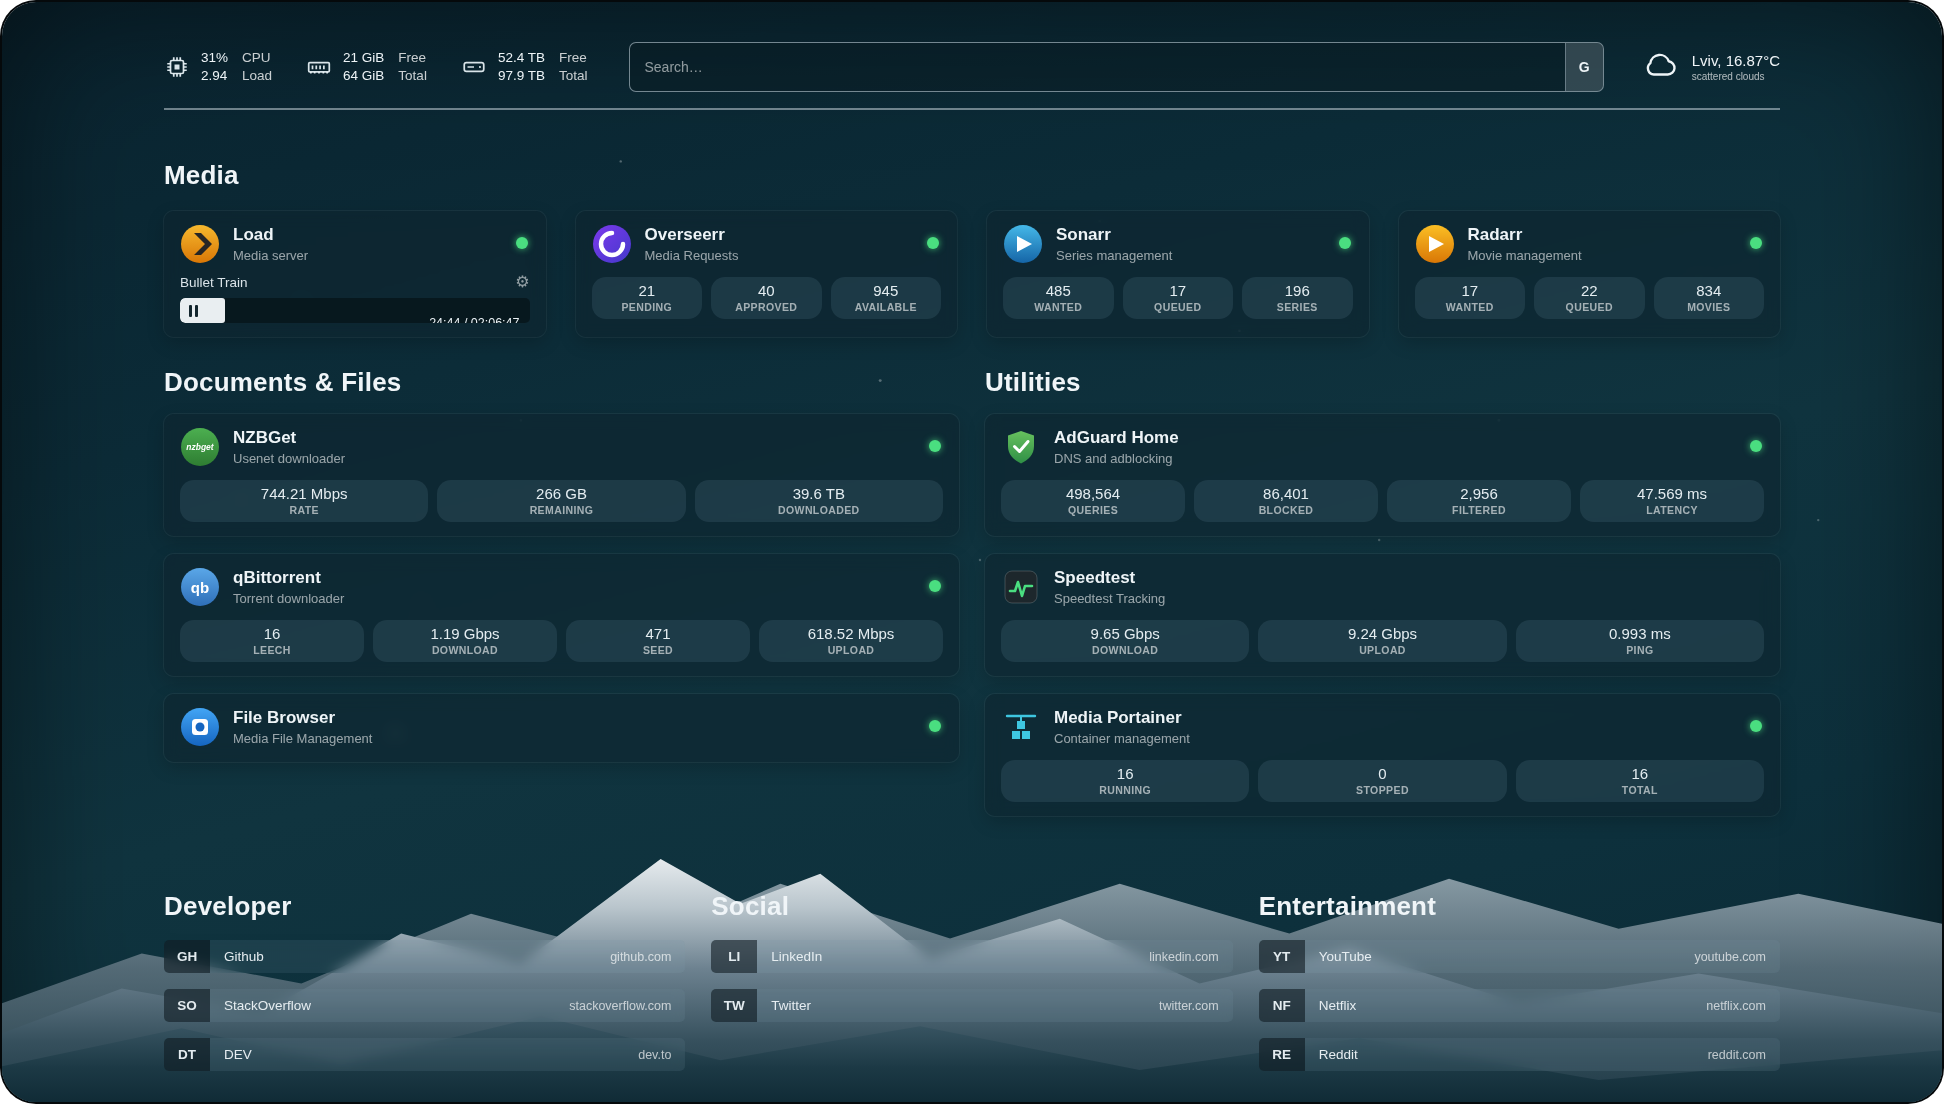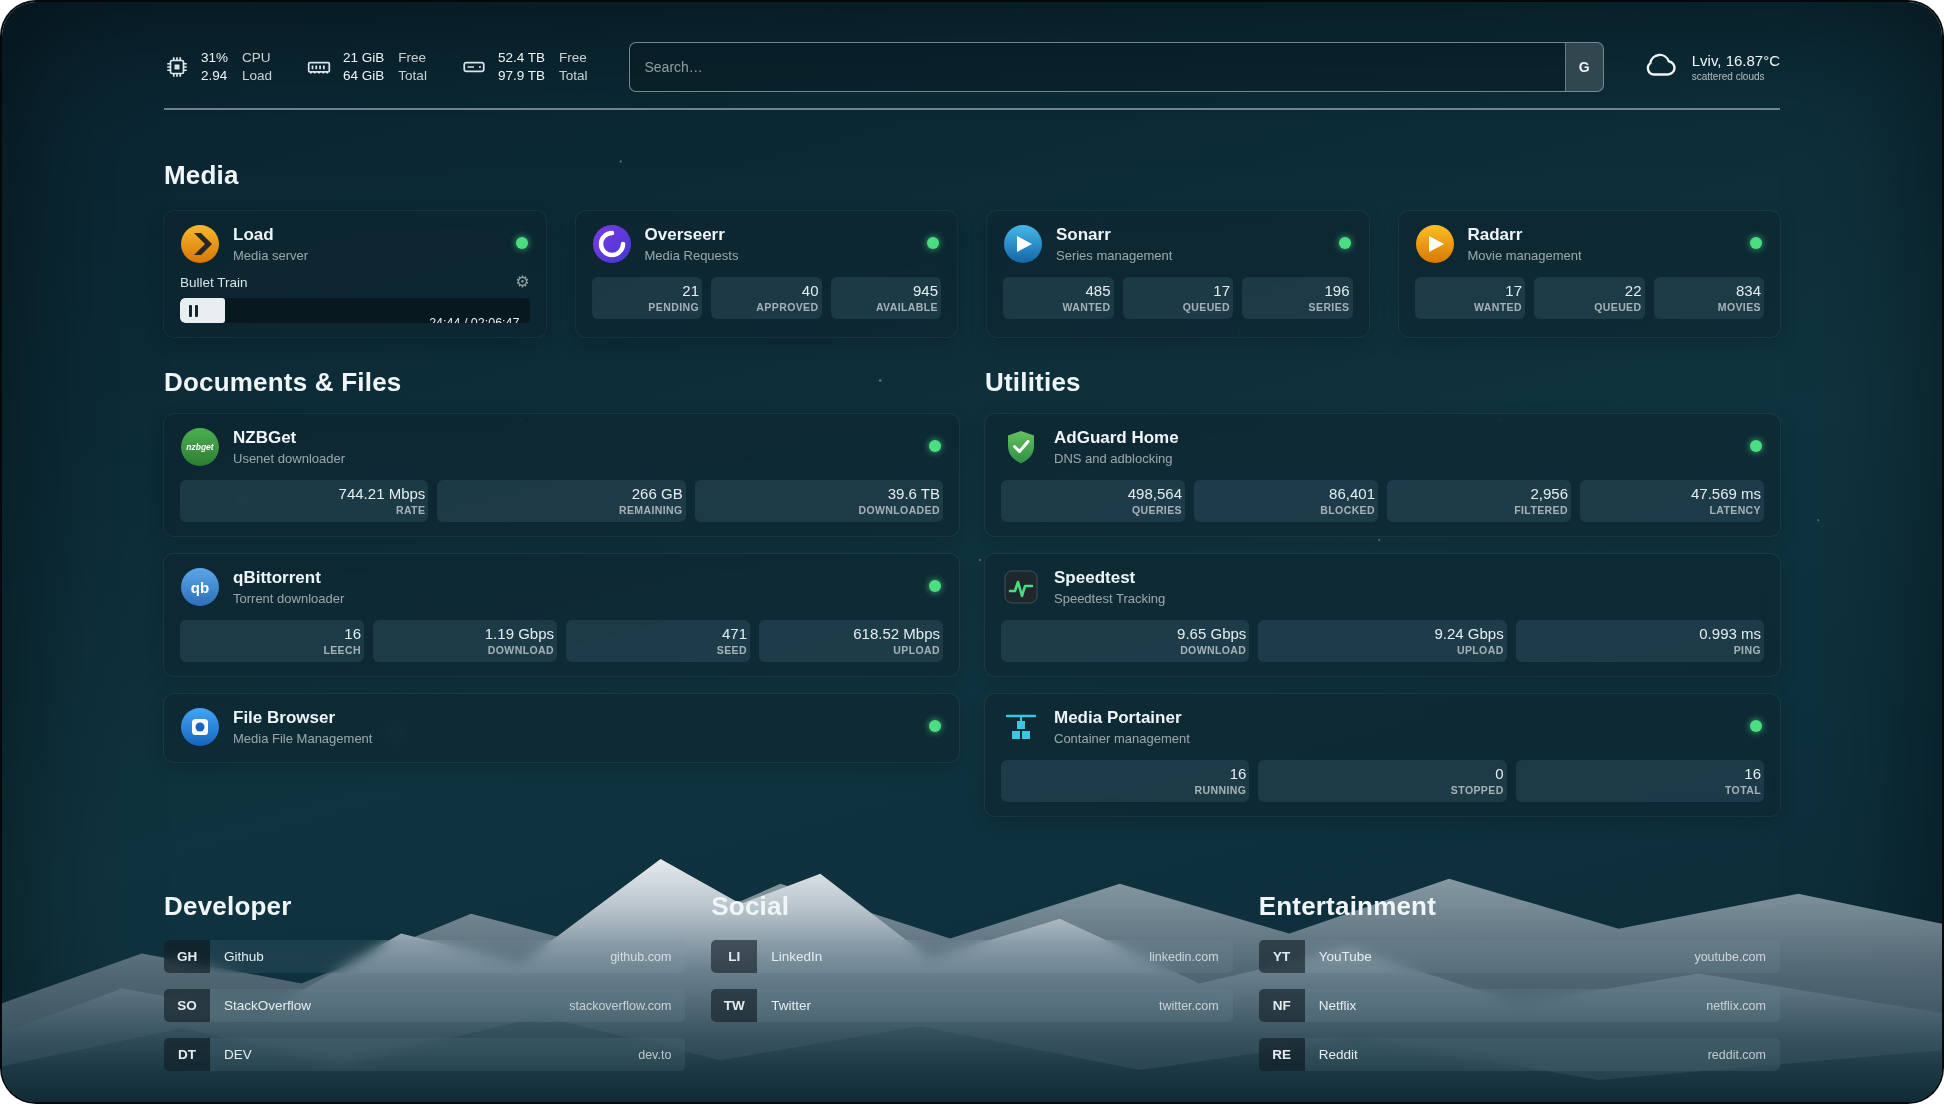--- a/index.html
+++ b/index.html
@@ -63,21 +63,21 @@
     cursor: pointer;
   }
   .card-head { display:flex; align-items:center; gap:13px; min-height:42px; padding-right:26px; }
   .svc-icon { width:40px; height:40px; flex:0 0 40px; display:flex; align-items:center; justify-content:center; }
   .svc-icon svg { width:40px; height:40px; }
   .svc-name { font-size:17px; font-weight:600; color:#eef4f7; }
   .svc-desc { font-size:13px; color:rgba(255,255,255,0.58); margin-top:3px; }
   .status-dot { position:absolute; top:26px; right:18px; width:12px; height:12px; border-radius:50%; background:#4ade80; box-shadow:0 0 7px rgba(74,222,128,0.8); }
 
   .stats { display:flex; gap:9px; margin-top:12px; }
-  .stat { flex:1; background:rgba(140,180,200,0.13); border-radius:6px; text-align:right; padding:5px 3px 6px 3px; }
+  .stat { flex:1; background:rgba(140,180,200,0.13); border-radius:14px; text-align:center; padding:5px 3px 6px 3px; }
   .stat-value { font-size:15px; color:#e4edf1; }
   .stat-label { font-size:10.5px; font-weight:700; letter-spacing:0.4px; color:rgba(255,255,255,0.6); margin-top:2px; text-transform:uppercase; }
 
   
   .now-playing { display:flex; align-items:center; justify-content:space-between; margin-top:9px; font-size:13.5px; color:#dae3e8; }
   .gear { font-size:16px; color:rgba(255,255,255,0.55); cursor:pointer; line-height:1; }
   .progress { position:relative; margin-top:8px; height:25px; border-radius:5px; background:rgba(0,0,0,0.38); overflow:hidden; }
   .progress-fill { position:absolute; left:0; top:0; bottom:0; background:#e9eef1; border-radius:5px 3px 3px 5px; }
   .pause { position:absolute; left:9px; top:6.5px; display:flex; gap:2.5px; }
   .pause i { display:block; width:3px; height:12px; background:#13262e; border-radius:1px; }

